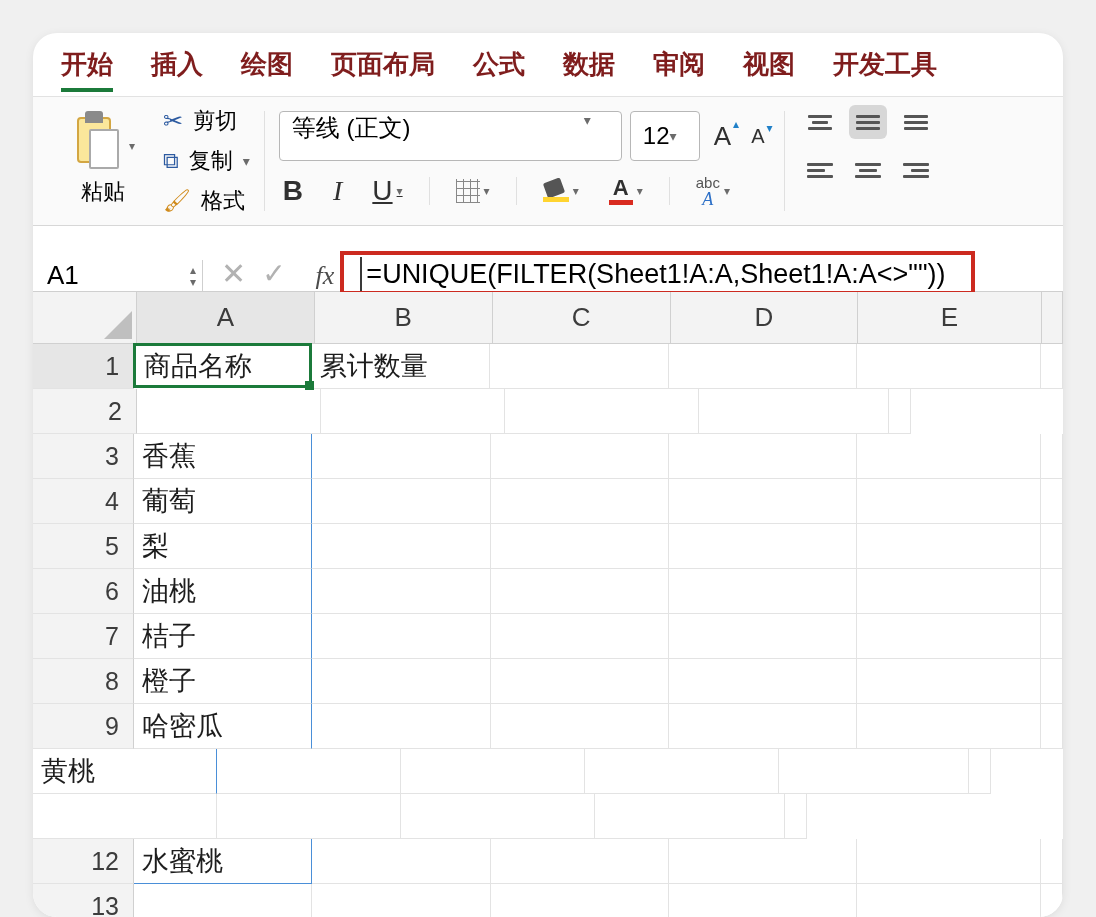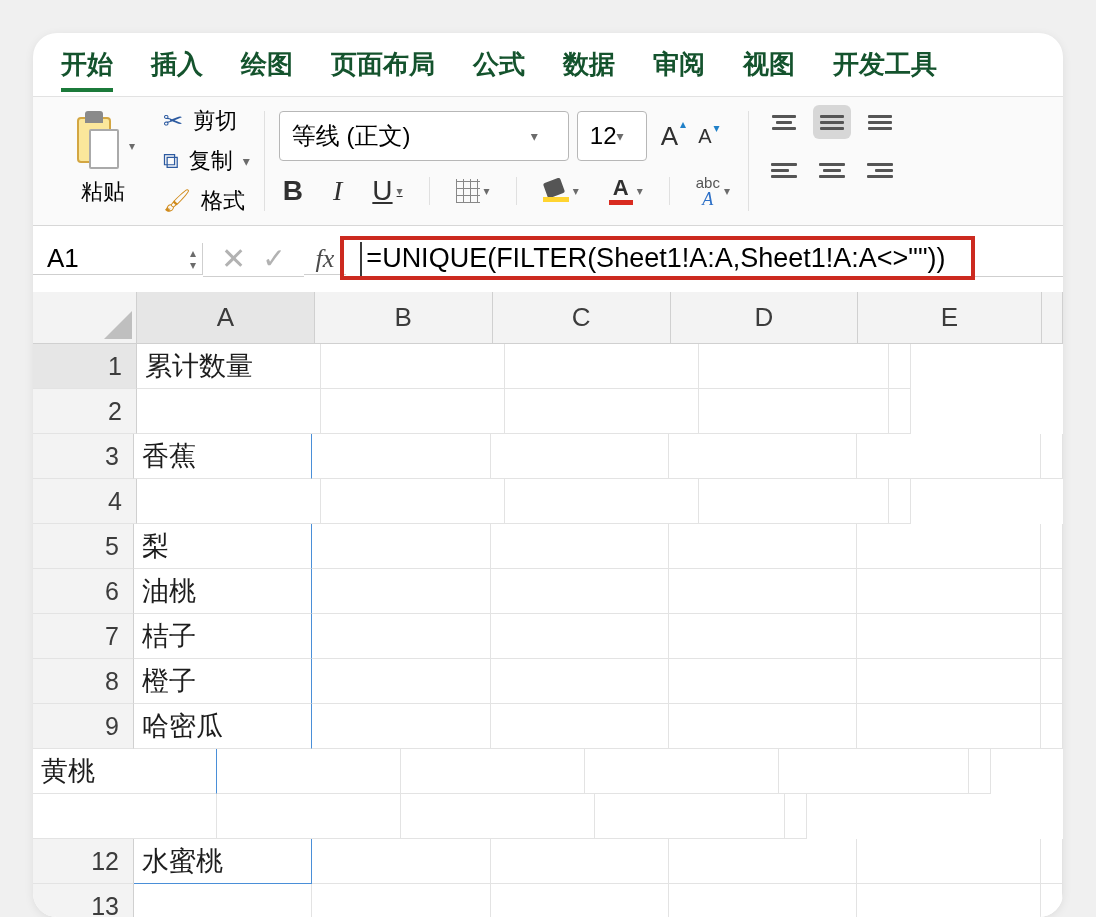--- a/index.html
+++ b/index.html
@@ -20,21 +20,21 @@
   height: 100%;
 }
 
 
 .tabs {
   display: flex;
   gap: 38px;
   padding: 14px 28px 4px;
   font-size: 26px;
   font-weight: 600;
-  color: #14532d;
+  color: #7f1d1d;
 }
 .tab { cursor: pointer; padding-bottom: 6px; border-bottom: 4px solid transparent; }
 .tab.active { border-bottom-color: #1b7a3a; }
 
 
 .toolbar {
   display: flex;
   align-items: stretch;
   padding: 8px 24px 8px 24px;
   border-top: 1px solid #e2e2e2;
@@ -74,21 +74,21 @@
 
 .scissors { color:#2c5aa0; font-size:24px; }
 .copy-ico { color:#2c5aa0; font-size:22px; }
 .brush-ico { color:#d08a1a; font-size:22px; }
 
 .font-row { display:flex; gap:8px; align-items:center; margin-bottom:10px; }
 .font-select {
   border:1px solid #b7b7b7; border-radius:4px; background:#fff; height:50px;
   font-size:24px; padding:0 30px 0 12px; position:relative;
 }
-.font-name { width:290px; display:flex; align-items:center; justify-content:space-between; }
+.font-name { width:343px; display:flex; align-items:flex-start; justify-content:space-between; }
 .font-size { width:70px; display:flex; align-items:center; justify-content:space-between; }
 .dd-arrow { font-size:14px; color:#6b6b6b; }
 
 .grow-btn { font-size:26px; color:#303030; cursor:pointer; padding:2px 6px; position:relative; }
 .grow-btn sup { font-size:12px; color:#2080c8; position:absolute; top:-2px; right:-2px; }
 
 .font-row2 { display:flex; gap:22px; align-items:center; }
 .fbtn { font-size:28px; color:#303030; cursor:pointer; padding:0 4px; display:flex; align-items:center; gap:4px; }
 .bold { font-weight:800; }
 .italic { font-style:italic; font-family: "Times New Roman", serif; }
@@ -122,21 +122,21 @@
 .align-btn span { display:block; height:3px; background:#555; border-radius:1px; }
 .al-top span:nth-child(1){width:24px} .al-top span:nth-child(2){width:16px} .al-top span:nth-child(3){width:24px}
 .al-mid span{width:24px}
 .al-left span:nth-child(1){width:26px} .al-left span:nth-child(2){width:18px} .al-left span:nth-child(3){width:26px}
 .al-ctr span:nth-child(1){width:26px} .al-ctr span:nth-child(2){width:18px} .al-ctr span:nth-child(3){width:26px}
 
 .overflow-cut { overflow:hidden; }
 
 
 .fx-row {
-  display:flex; align-items:center; height:66px;
+  display:flex; align-items:flex-end; height:66px;
 }
 .name-box {
   width:170px; display:flex; align-items:center; justify-content:space-between;
   padding:0 6px 0 14px; font-size:26px; border:1px solid #cfcfcf; border-top:none; border-left:none;
 }
 .name-spinner { display:flex; flex-direction:column; font-size:12px; color:#6b6b6b; line-height:1; margin-left:4px; }
 .fx-actions { display:flex; align-items:center; gap:16px; padding:0 18px; color:#b2b2b2; border-bottom:1px solid #cfcfcf; }
 .fx-actions .x { font-size:30px; }
 .fx-actions .chk { font-size:28px; }
 .fx-label { font-style:italic; font-family:"Times New Roman",serif; font-size:26px; color:#4b4b4b; padding:0 12px; display:flex; align-items:center; border-bottom:1px solid #cfcfcf; }
@@ -354,20 +354,21 @@
       <div class="col-h colA selcol">A</div>
       <div class="col-h colB">B</div>
       <div class="col-h colC">C</div>
       <div class="col-h colD">D</div>
       <div class="col-h colE">E</div>
       <div class="col-h colF"></div>
     </div>
     <div id="rows-container">
         <div class="body-row">
           <div class="row-h selrow">1</div>
+          <div class="cell colA active-cell">商品名称</div>
           <div class="cell colB">累计数量</div>
           <div class="cell colC"></div>
           <div class="cell colD"></div>
           <div class="cell colE"></div>
           <div class="cell colF"></div>
         </div>
         <div class="body-row">
           <div class="row-h">2</div>
           <div class="cell colB"></div>
           <div class="cell colC"></div>
@@ -379,20 +380,21 @@
           <div class="row-h">3</div>
           <div class="cell colA spill-border">香蕉</div>
           <div class="cell colB"></div>
           <div class="cell colC"></div>
           <div class="cell colD"></div>
           <div class="cell colE"></div>
           <div class="cell colF"></div>
         </div>
         <div class="body-row">
           <div class="row-h">4</div>
+          <div class="cell colA spill-border">葡萄</div>
           <div class="cell colB"></div>
           <div class="cell colC"></div>
           <div class="cell colD"></div>
           <div class="cell colE"></div>
           <div class="cell colF"></div>
         </div>
         <div class="body-row">
           <div class="row-h">5</div>
           <div class="cell colA spill-border">梨</div>
           <div class="cell colB"></div>

